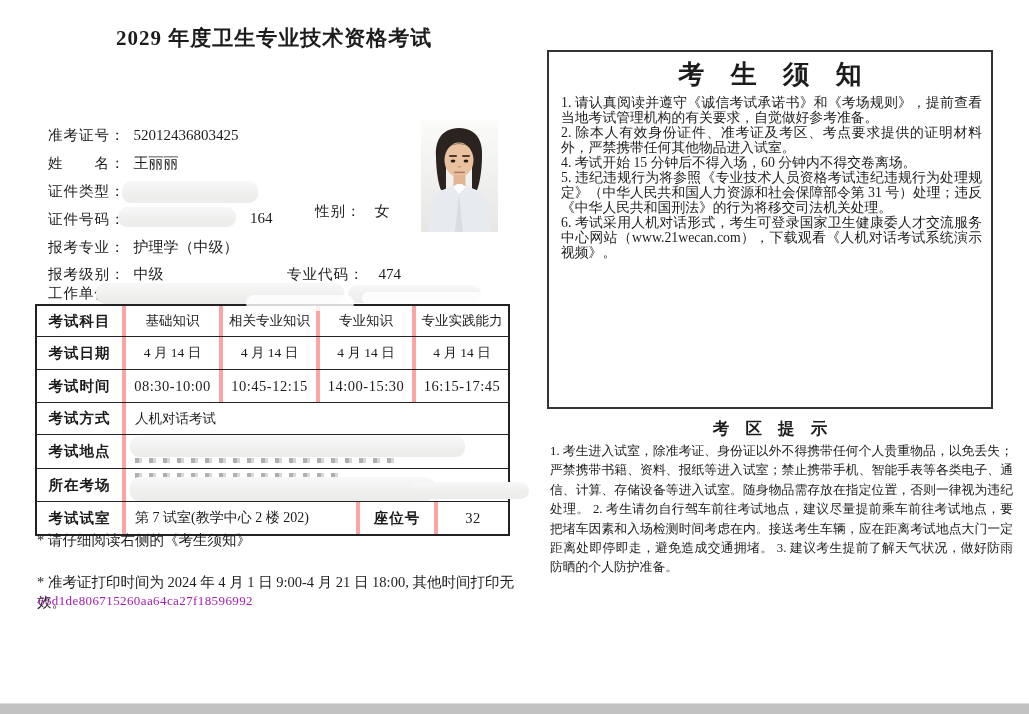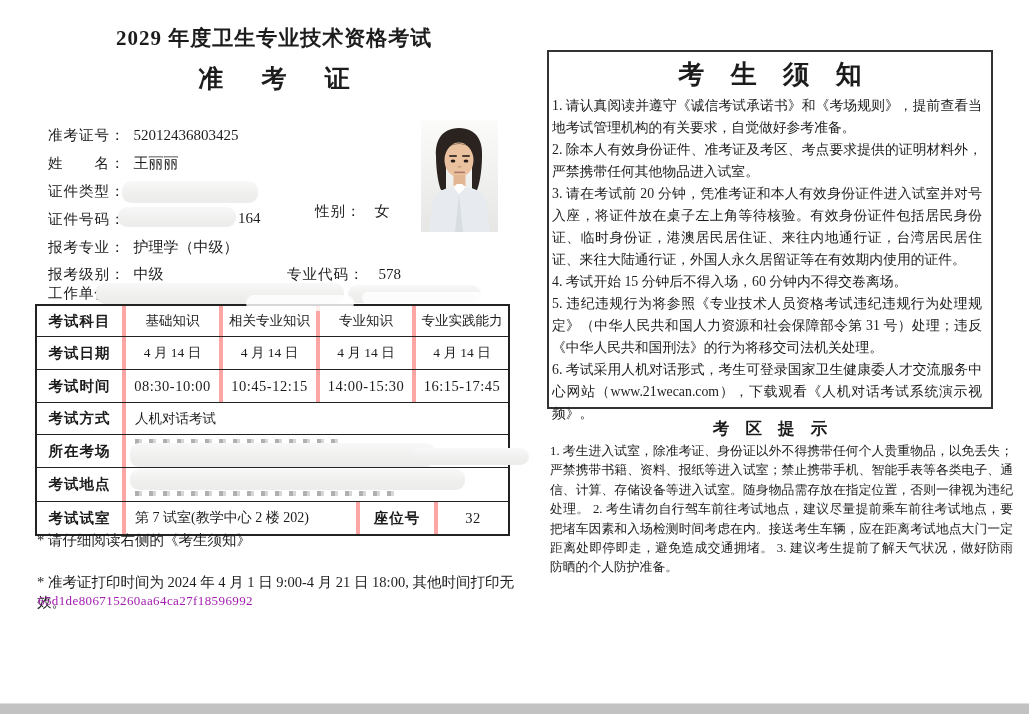--- a/index.html
+++ b/index.html
@@ -29,66 +29,65 @@
   .t-cell:first-child{border-left:none;}
   .t-head{font-weight:bold;font-size:14.5px;letter-spacing:1px;}
   .t-left{justify-content:flex-start;padding-left:9px;}
   .mono-num{font-size:14.5px;letter-spacing:.5px;}
   
   .note{left:37px;font-size:14.5px;line-height:20px;}
   .hash{left:38px;top:593px;font-size:13px;color:#a21caf;letter-spacing:.4px;}
   
   .notice-box{left:547px;top:50px;width:446px;height:359px;border:2px solid #333;box-sizing:border-box;background:#fff;}
   .notice-title{text-align:center;margin:5px 0 2px 0;font-size:26px;font-weight:bold;letter-spacing:10px;text-indent:10px;}
-  .notice-body{padding:1px 9px 0 3px;font-size:13.8px;line-height:22px;text-align:justify;}
+  .notice-body{padding:1px 9px 0 12px;font-size:13.8px;line-height:15px;text-align:justify;}
   .notice-body p{margin:0;}
   .area-title{left:547px;top:418px;width:446px;text-align:center;font-size:16.5px;font-weight:bold;letter-spacing:6px;text-indent:6px;}
   .area-body{left:550px;top:442px;width:463px;font-size:12.8px;line-height:19.4px;text-align:justify;}
   
   .scrollbar{left:0;top:703px;width:1029px;height:11px;background:#c2c2c2;border-top:1px solid #dedede;box-sizing:border-box;}
 </style>
 </head>
 <body>
 
 <div id="page">
 
   <div class="abs t-title1">2029 年度卫生专业技术资格考试</div>
-  <div class="abs t-title2">准 考 证</div>
 
   <div class="abs frow" style="left:48px;top:126px;">
     <span class="lbl">准考证号：</span><span class="val">52012436803425</span>
   </div>
 
   <div class="abs frow" style="left:48px;top:154px;">
     <span class="lbl">姓　　名：</span><span class="val">王丽丽</span>
   </div>
   <div class="abs frow" style="left:315px;top:154px;margin-top:48px;">
     <span class="lbl">性别：</span><span class="val" style="margin-left:13px;">女</span>
   </div>
 
   <div class="abs frow" style="left:48px;top:182px;">
     <span class="lbl">证件类型：</span>
   </div>
 
   <div class="abs frow" style="left:48px;top:210px;">
     <span class="lbl">证件号码：</span>
   </div>
   <div class="abs frow" style="left:238px;top:210px;">
-    <span class="val" style="margin-left:0;">164</span>
+    <span class="val" style="margin-left:12px;">164</span>
   </div>
 
   <div class="abs frow" style="left:48px;top:238px;">
     <span class="lbl">报考专业：</span><span class="val">护理学（中级）</span>
   </div>
 
   <div class="abs frow" style="left:48px;top:265px;">
     <span class="lbl">报考级别：</span><span class="val">中级</span>
   </div>
   <div class="abs frow" style="left:287px;top:265px;">
-    <span class="lbl">专业代码：</span><span class="val" style="margin-left:14px;">578</span>
+    <span class="lbl">专业代码：</span><span class="val" style="margin-left:14px;">474</span>
   </div>
 
   <div class="abs frow" style="left:48px;top:284px;">
     <span class="lbl">工作单位</span>
   </div>
 
   <div class="smudge" style="left:122px;top:181px;width:136px;height:22px;"></div>
   <div class="remnant" style="left:150px;top:184px;width:85px;"></div>
   <div class="smudge" style="left:118px;top:207px;width:118px;height:20px;"></div>
   <div class="smudge" style="left:96px;top:283px;width:248px;height:21px;"></div>
@@ -140,53 +139,52 @@
       <div class="t-cell t-head" style="width:85px;">考试时间</div>
       <div class="t-cell mono-num" style="width:97px;">08:30-10:00</div>
       <div class="t-cell mono-num" style="width:97px;">10:45-12:15</div>
       <div class="t-cell mono-num" style="width:96px;">14:00-15:30</div>
       <div class="t-cell mono-num" style="width:96px;">16:15-17:45</div>
     </div>
     <div class="t-row" style="height:31px;">
       <div class="t-cell t-head" style="width:85px;">考试方式</div>
       <div class="t-cell t-left" style="width:386px;">人机对话考试</div>
     </div>
+    <div class="t-row" style="height:33px;">
+      <div class="t-cell t-head" style="width:85px;">考试地点</div>
+      <div class="t-cell t-left" style="width:386px;">
+        <div class="smudge" style="left:4px;top:1px;width:335px;height:21px;"></div>
+        <div class="remnant" style="left:9px;bottom:5px;width:262px;"></div>
+      </div>
+    </div>
     <div class="t-row" style="height:32px;">
       <div class="t-cell t-head" style="width:85px;">所在考场</div>
       <div class="t-cell t-left" style="width:386px;">
         <div class="remnant" style="left:9px;top:4px;width:205px;"></div>
         <div class="smudge" style="left:4px;top:8px;width:305px;height:24px;"></div>
         <div class="smudge" style="left:285px;top:13px;width:118px;height:17px;"></div>
-      </div>
-    </div>
-    <div class="t-row" style="height:33px;">
-      <div class="t-cell t-head" style="width:85px;">考试地点</div>
-      <div class="t-cell t-left" style="width:386px;">
-        <div class="smudge" style="left:4px;top:1px;width:335px;height:21px;"></div>
-        <div class="remnant" style="left:9px;bottom:5px;width:262px;"></div>
       </div>
     </div>
     <div class="t-row" style="height:32px;">
       <div class="t-cell t-head" style="width:85px;">考试试室</div>
       <div class="t-cell t-left" style="width:234px;font-size:14px;">第 7 试室(教学中心 2 楼 202)</div>
       <div class="t-cell t-head" style="width:78px;">座位号</div>
       <div class="t-cell mono-num" style="width:74px;">32</div>
     </div>
   </div>
 
   <div class="abs note" style="top:530px;width:480px;">* 请仔细阅读右侧的《考生须知》</div>
   <div class="abs note" style="top:572px;width:482px;">* 准考证打印时间为 2024 年 4 月 1 日 9:00-4 月 21 日 18:00, 其他时间打印无效。</div>
   <div class="abs hash">65d1de806715260aa64ca27f18596992</div>
 
   <div class="abs notice-box">
     <div class="notice-title">考 生 须 知</div>
     <div class="notice-body">
       <p>1. 请认真阅读并遵守《诚信考试承诺书》和《考场规则》，提前查看当地考试管理机构的有关要求，自觉做好参考准备。</p>
       <p>2. 除本人有效身份证件、准考证及考区、考点要求提供的证明材料外，严禁携带任何其他物品进入试室。</p>
-      <p>3. 请在考试前 20 分钟，凭准考证和本人有效身份证件进入试室并对号入座，将证件放在桌子左上角等待核验。有效身份证件包括居民身份证、临时身份证，港澳居民居住证、来往内地通行证，台湾居民居住证、来往大陆通行证，外国人永久居留证等在有效期内使用的证件。</p>
       <p>4. 考试开始 15 分钟后不得入场，60 分钟内不得交卷离场。</p>
       <p>5. 违纪违规行为将参照《专业技术人员资格考试违纪违规行为处理规定》（中华人民共和国人力资源和社会保障部令第 31 号）处理；违反《中华人民共和国刑法》的行为将移交司法机关处理。</p>
       <p>6. 考试采用人机对话形式，考生可登录国家卫生健康委人才交流服务中心网站（www.21wecan.com），下载观看《人机对话考试系统演示视频》。</p>
     </div>
   </div>
 
   <div class="abs area-title">考 区 提 示</div>
   <div class="abs area-body">1. 考生进入试室，除准考证、身份证以外不得携带任何个人贵重物品，以免丢失；严禁携带书籍、资料、报纸等进入试室；禁止携带手机、智能手表等各类电子、通信、计算、存储设备等进入试室。随身物品需存放在指定位置，否则一律视为违纪处理。  2. 考生请勿自行驾车前往考试地点，建议尽量提前乘车前往考试地点，要把堵车因素和入场检测时间考虑在内。接送考生车辆，应在距离考试地点大门一定距离处即停即走，避免造成交通拥堵。  3. 建议考生提前了解天气状况，做好防雨防晒的个人防护准备。</div>
 
   <div class="abs scrollbar"></div>

